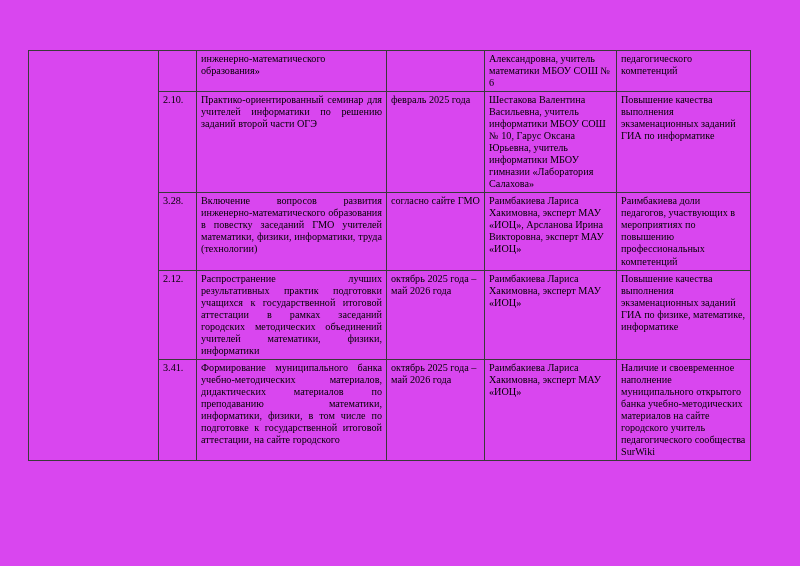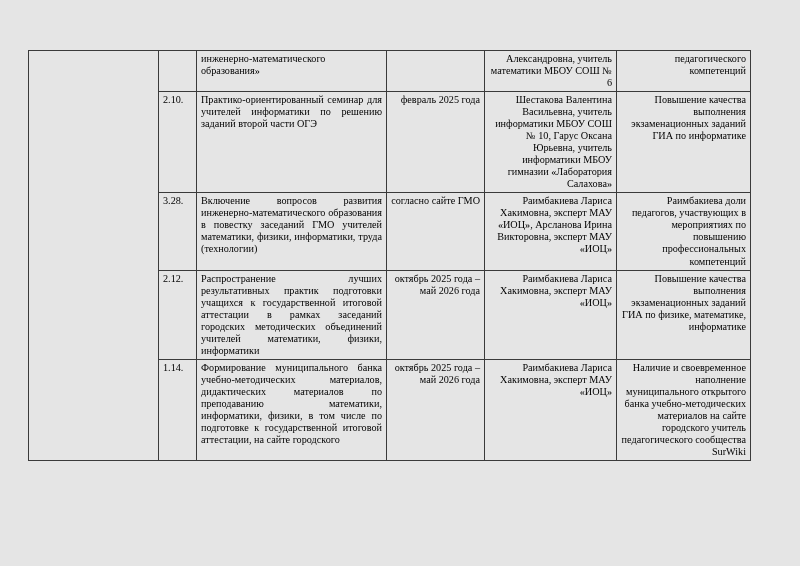--- a/index.html
+++ b/index.html
@@ -11,21 +11,21 @@
     width: 800px;
     height: 566px;
     font-family: "Liberation Serif", "DejaVu Serif", serif;
     color: #000000;
     overflow: hidden;
   }
   .page {
     position: relative;
     width: 800px;
     height: 566px;
-    background: #e5e5e5;
+    background: #d946ef;
   }
   .doc-table {
     position: absolute;
     left: 28px;
     top: 50px;
     width: 722px;
     border-collapse: collapse;
     table-layout: fixed;
   }
   .doc-table td {
@@ -47,21 +47,21 @@
     text-align: left;
     padding-right: 6px;
     white-space: nowrap;
   }
   .cell-desc {
     text-align: justify;
     text-align-last: left;
     hyphens: none;
   }
   .cell-center {
-    text-align: right;
+    text-align: left;
   }
   .cell-empty {
     padding: 0;
   }
 </style>
 </head>
 <body>
 
 <div class="page">
   <table class="doc-table">
@@ -102,21 +102,21 @@
 
       <tr>
         <td class="cell-num">2.12.</td>
         <td class="cell-desc">Распространение лучших результативных практик подготовки учащихся к государственной итоговой аттестации в рамках заседаний городских методических объединений учителей математики, физики, информатики</td>
         <td class="cell-center">октябрь 2025 года – май 2026 года</td>
         <td class="cell-center">Раимбакиева Лариса Хакимовна, эксперт МАУ «ИОЦ»</td>
         <td class="cell-center">Повышение качества выполнения экзаменационных заданий ГИА по физике, математике, информатике</td>
       </tr>
 
       <tr>
-        <td class="cell-num">1.14.</td>
+        <td class="cell-num">3.41.</td>
         <td class="cell-desc">Формирование муниципального банка учебно-методических материалов, дидактических материалов по преподаванию математики, информатики, физики, в том числе по подготовке к государственной итоговой аттестации, на сайте городского</td>
         <td class="cell-center">октябрь 2025 года – май 2026 года</td>
         <td class="cell-center">Раимбакиева Лариса Хакимовна, эксперт МАУ «ИОЦ»</td>
         <td class="cell-center">Наличие и своевременное наполнение муниципального открытого банка учебно-методических материалов на сайте городского учитель педагогического сообщества SurWiki</td>
       </tr>
 
     </tbody>
   </table>
 </div>
 

